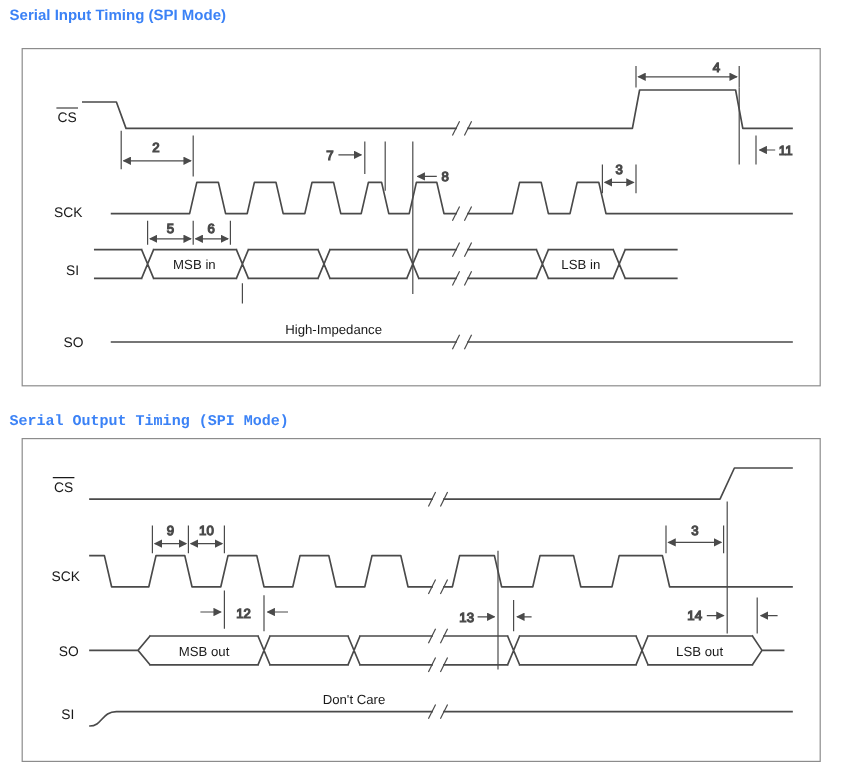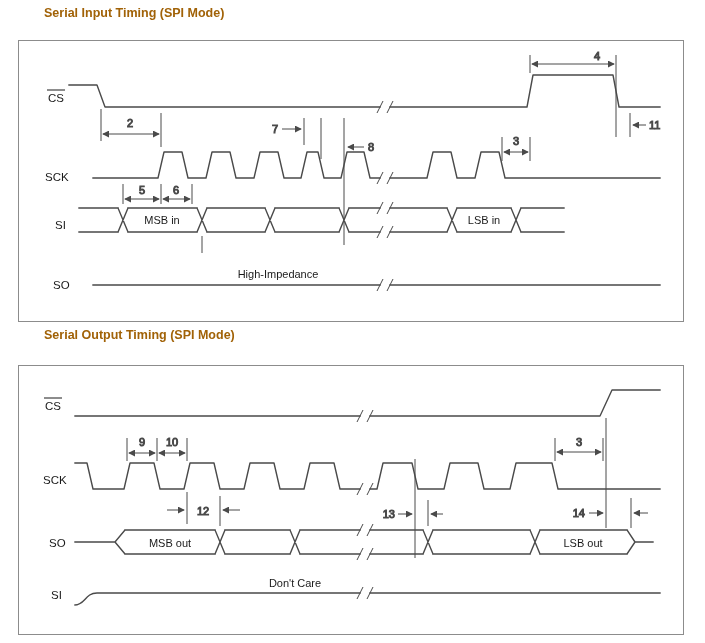--- a/index.html
+++ b/index.html
@@ -1,19 +1,19 @@
 <!DOCTYPE html>
 <html><head>
 <meta charset="utf-8">
 <style>
   html,body{margin:0;padding:0;background:#ffffff;}
   body{width:705px;height:643px;position:relative;font-family:"Liberation Sans",sans-serif;color:#1a1a1a;}
-  .fig-title{position:absolute;left:8px;font-size:12.5px;font-weight:bold;color:#a16207;margin-left:36px;}
+  .fig-title{position:absolute;left:8px;font-size:12.5px;font-weight:bold;color:#3b82f6;}
   #title-input{top:6px;}
-  #title-output{top:328px;}
+  #title-output{top:344px;font-family:Liberation Mono, monospace;}
   .diagram-box{position:absolute;left:18px;width:666px;background:#ffffff;border:1px solid #8c8c8c;box-sizing:border-box;}
   #box-input{top:40px;height:282px;}
   #box-output{top:365px;height:270px;}
   svg{display:block;}
   svg text{fill:#1a1a1a;}
   .sig{font-size:11.5px;}
   .num{font-size:11px;}
   .cell{font-size:11px;}
   .wf{fill:none;stroke:#4a4a4a;stroke-width:1.4;stroke-linejoin:round;stroke-linecap:square;}
   .ms{stroke:#4a4a4a;stroke-width:1;fill:none;}

